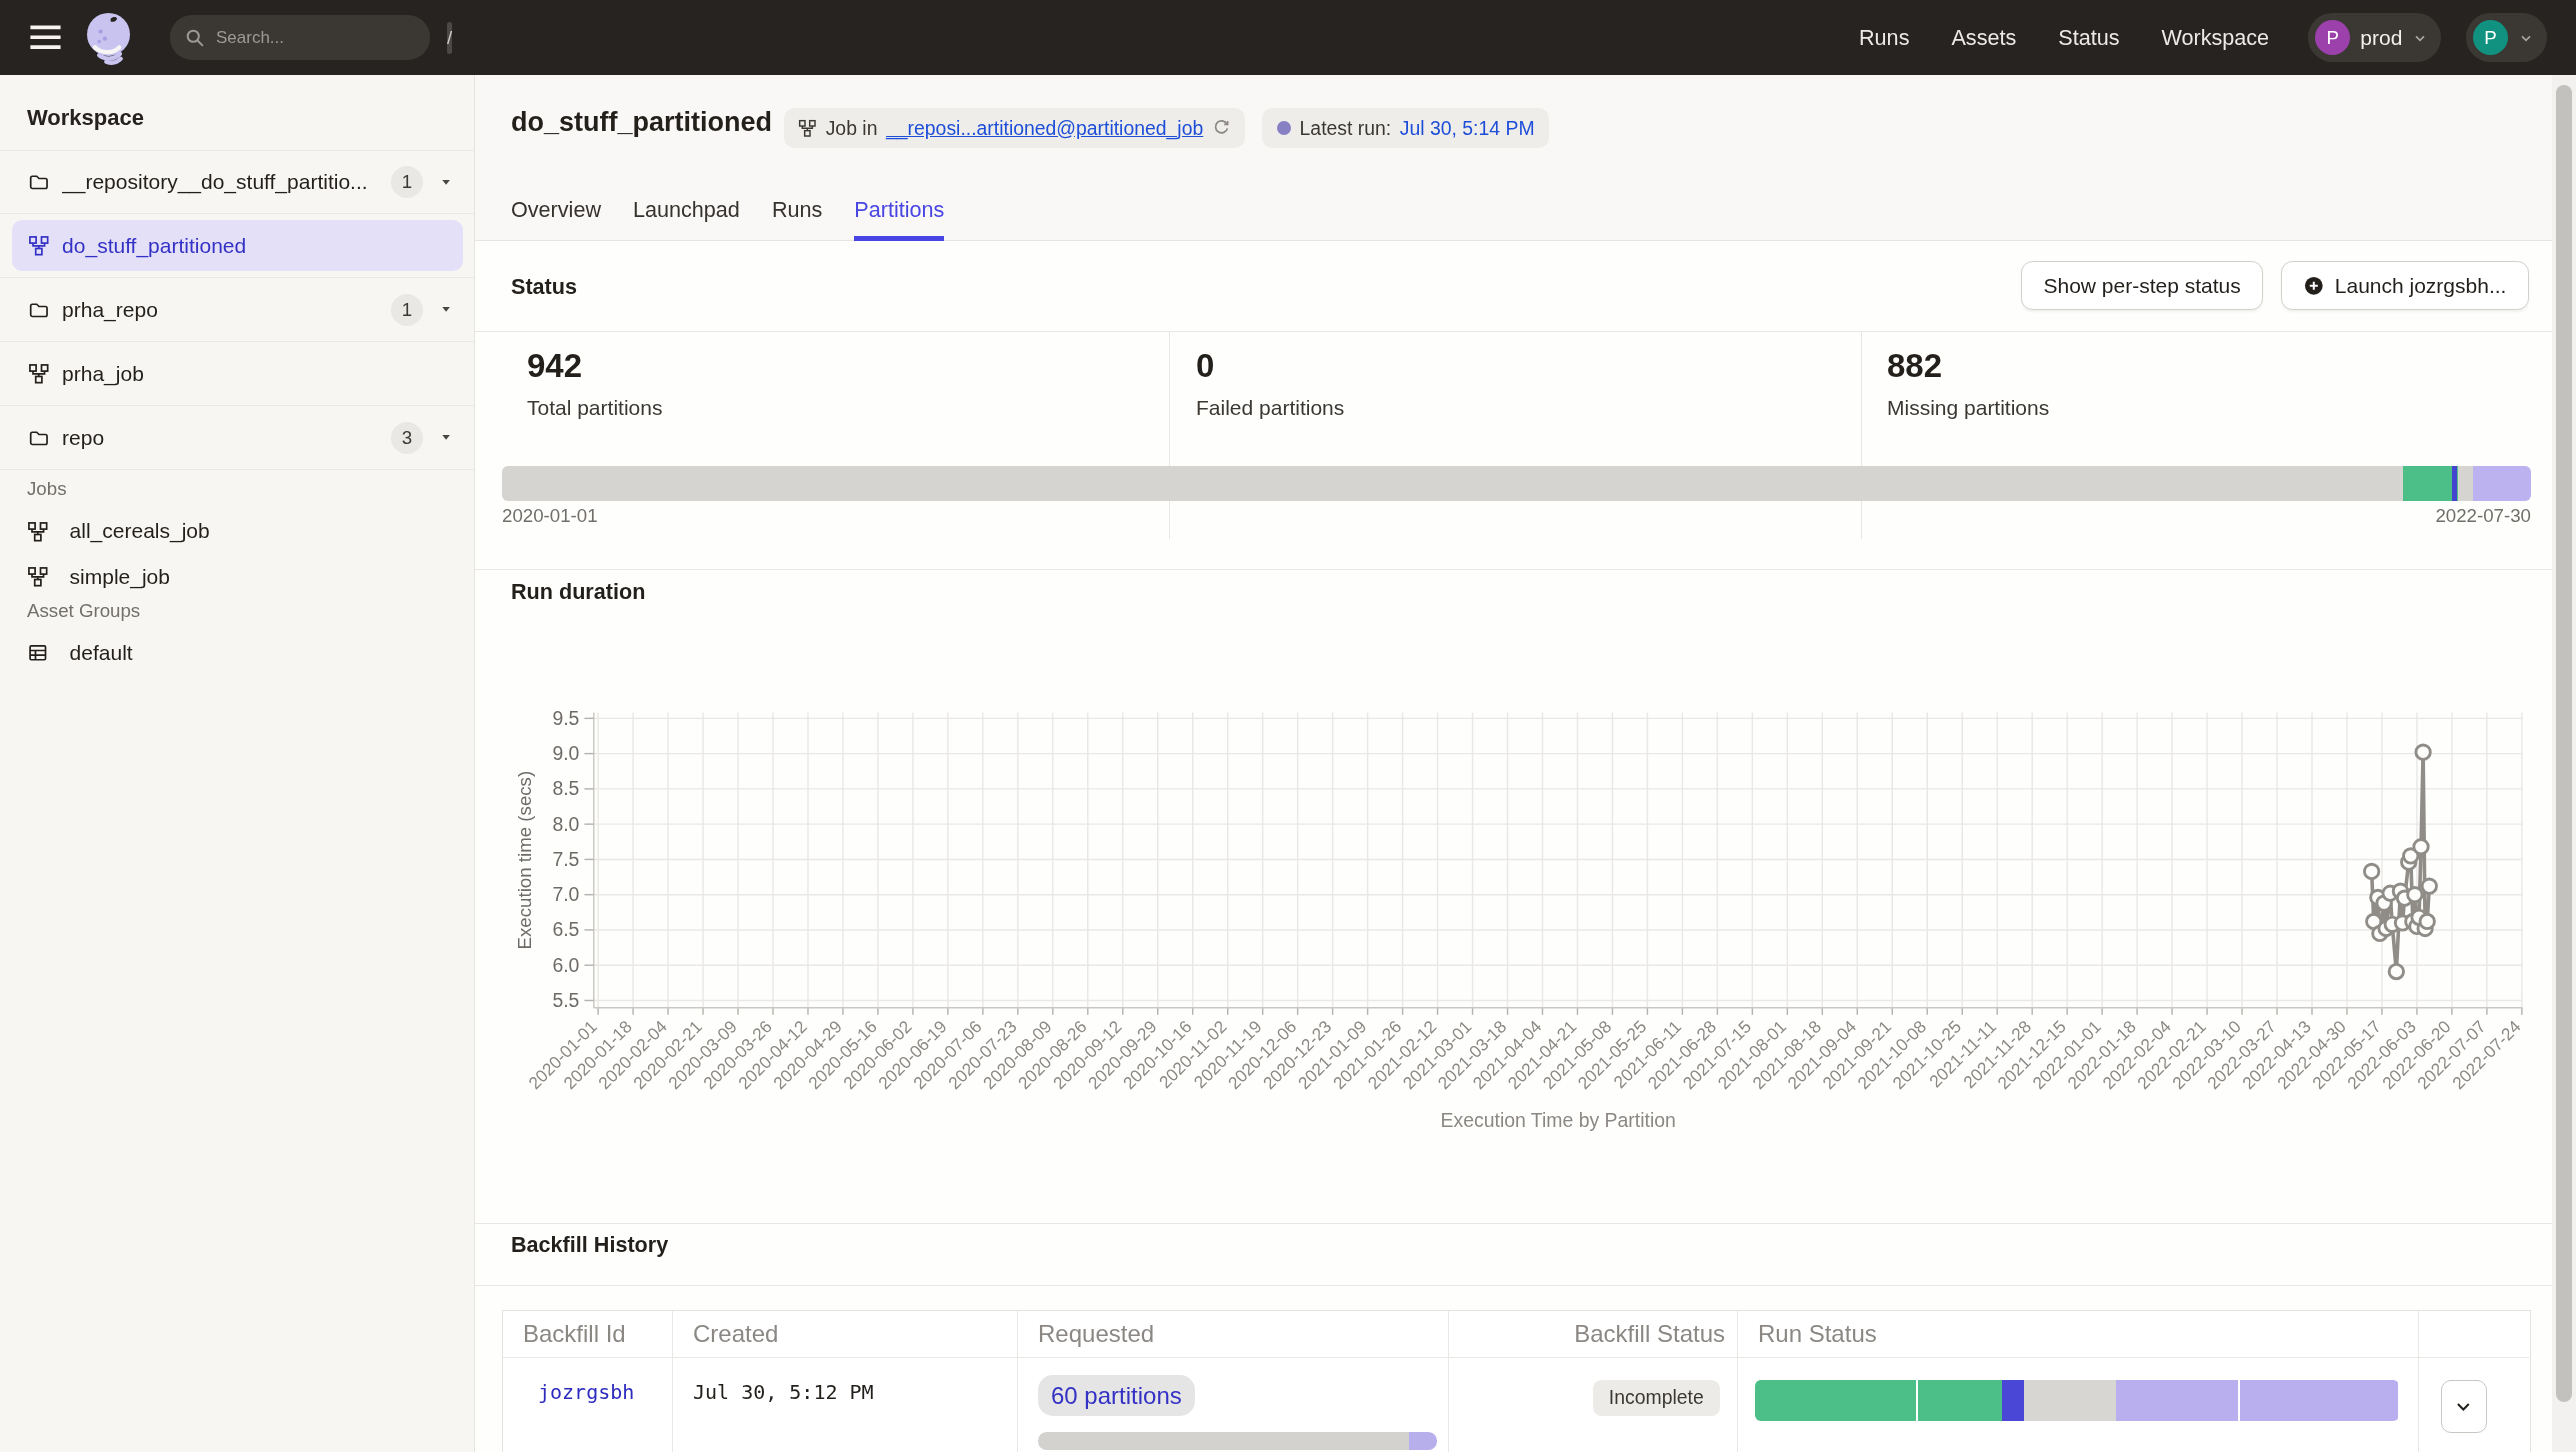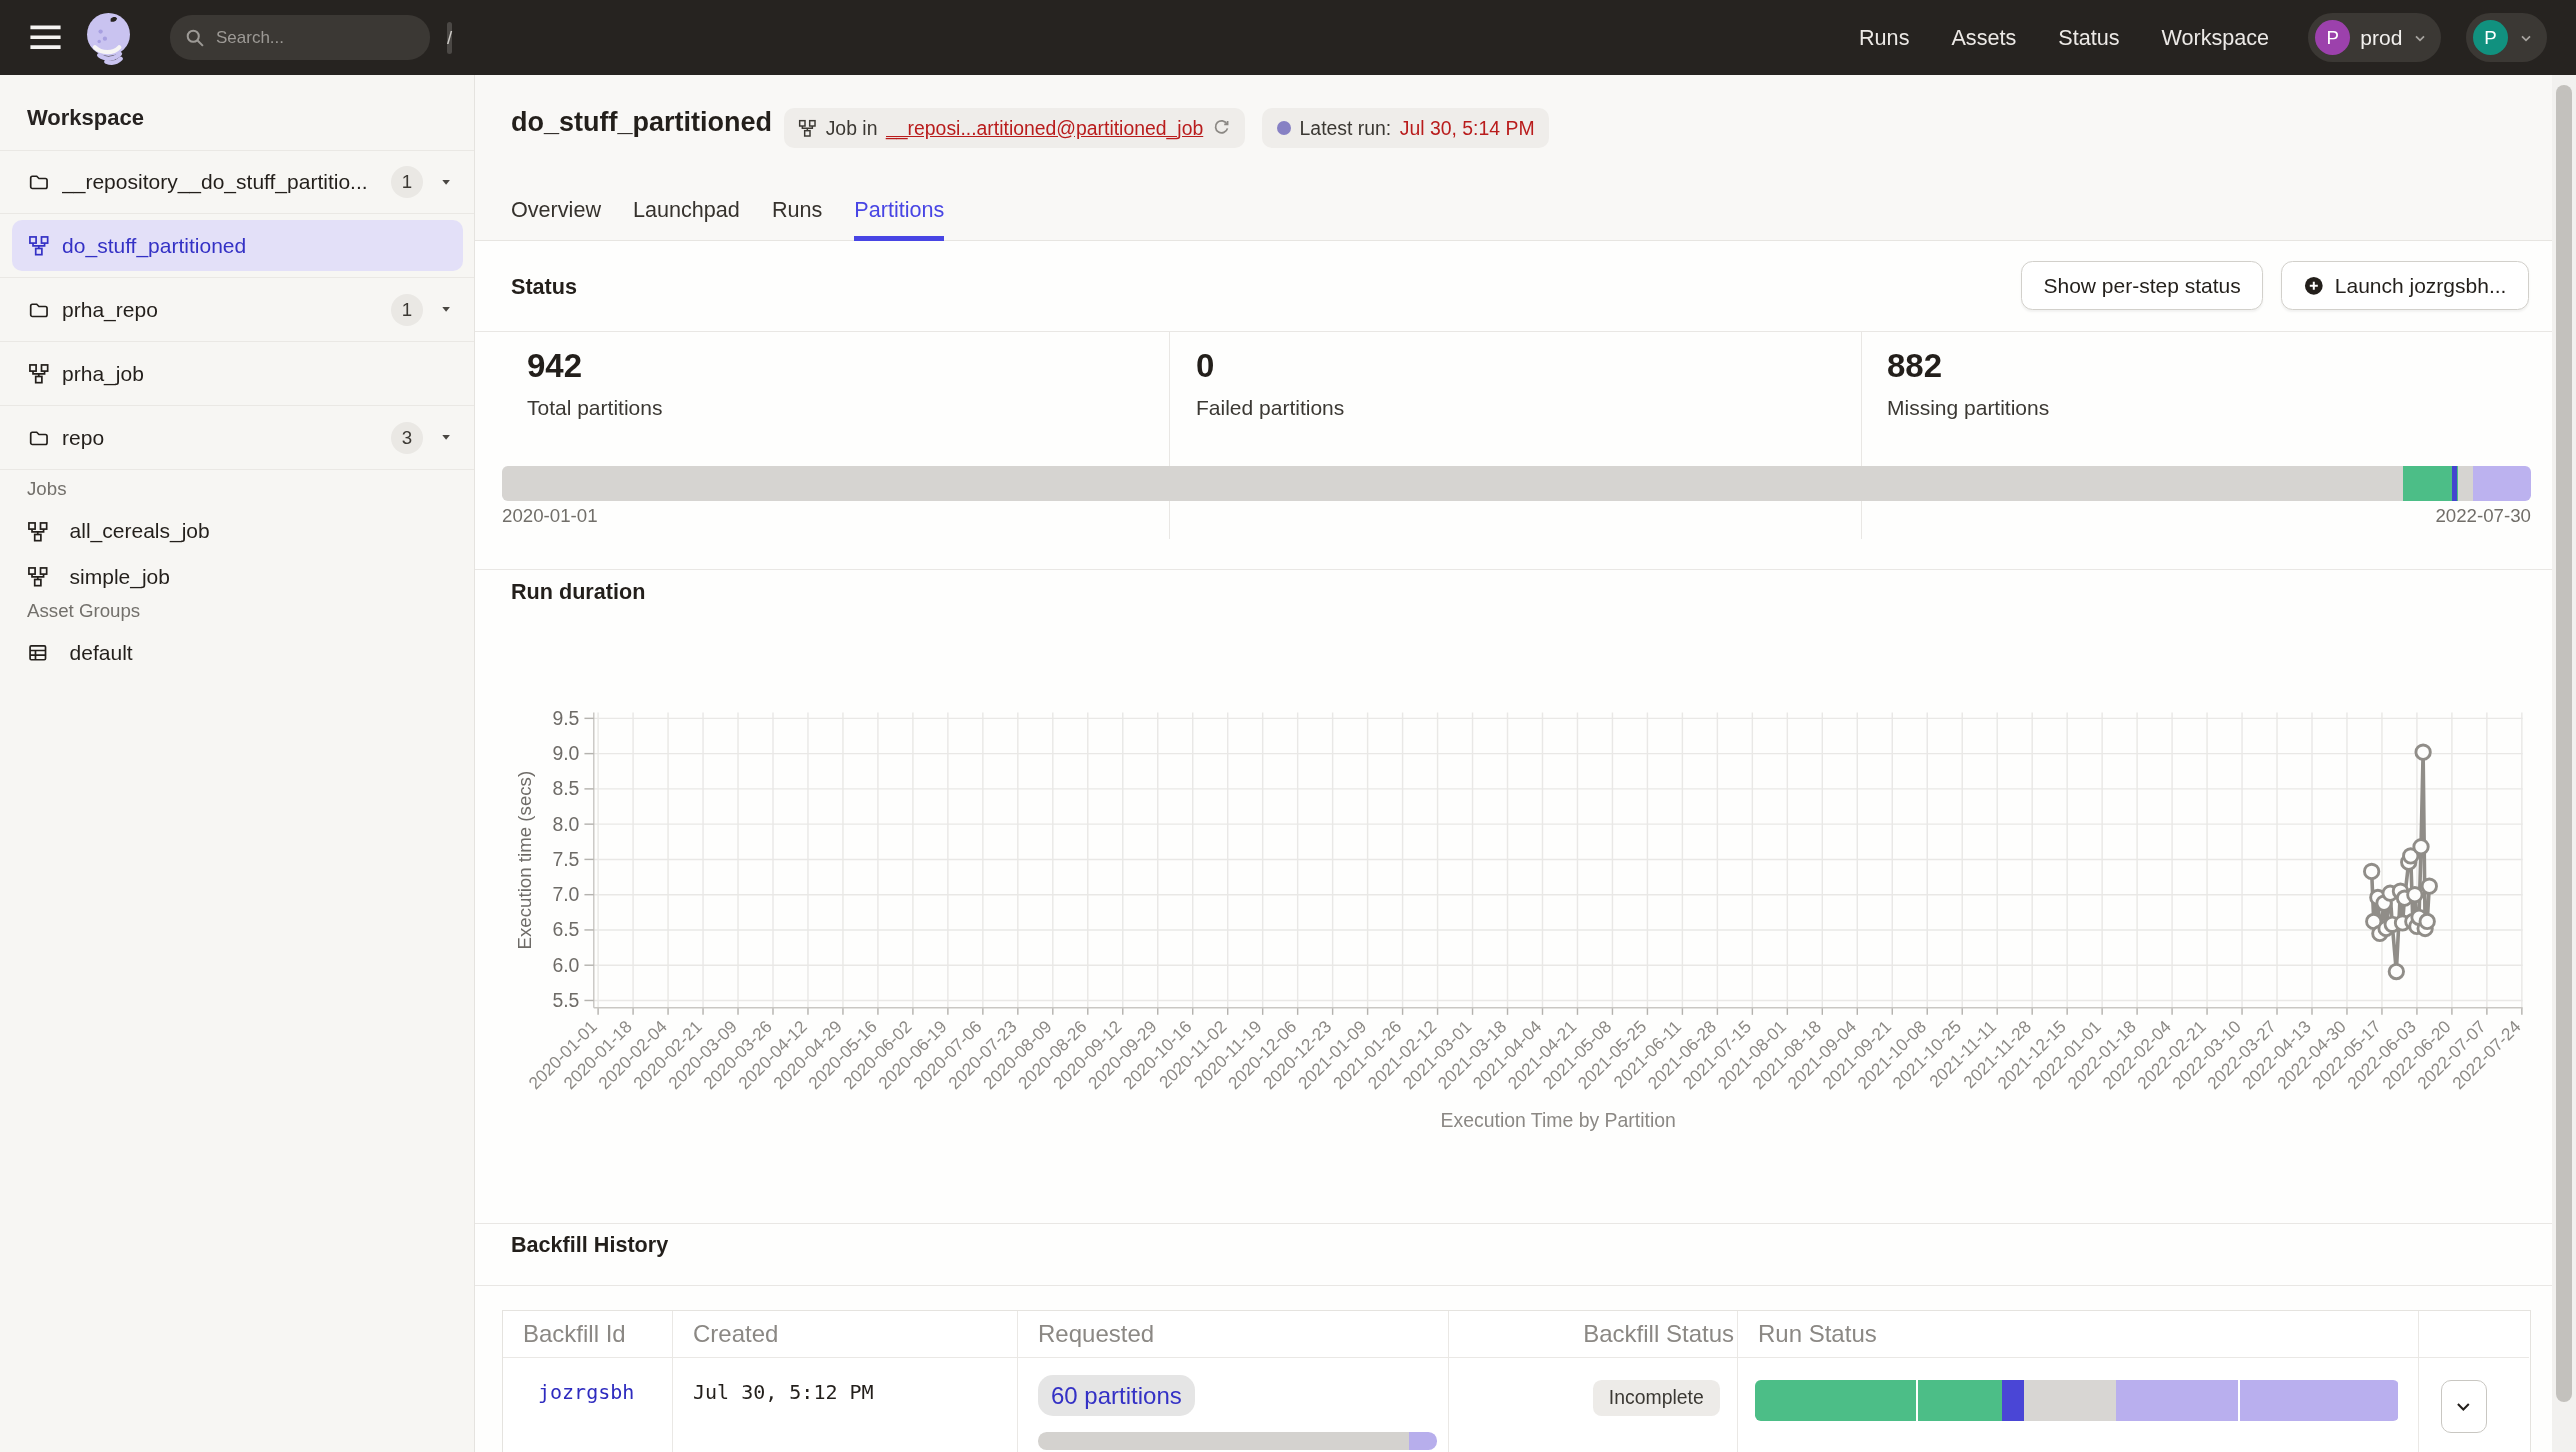--- a/index.html
+++ b/index.html
@@ -57,21 +57,21 @@
 .filter-btn{margin-left:auto;border:1.4px solid #cbc9c4;border-radius:10px;background:transparent;
   padding:8px 20px;font-size:20px;color:#231f1b;font-family:"Liberation Sans",sans-serif;cursor:pointer}
 
 #main{position:absolute;left:475px;top:75px;width:2080px;height:1377px;background:#fefefd}
 #page-header{position:absolute;left:0;top:0;width:100%;height:166px;background:#f9f8f6;
   border-bottom:1.4px solid #e7e5e1}
 .page-title{position:absolute;left:36px;top:32px;font-size:27px;font-weight:600}
 .badges{position:absolute;left:309px;top:33px;display:flex;gap:17.3px}
 .hbadge{background:#efedea;border-radius:10px;height:40px;display:flex;align-items:center;
   gap:8.6px;padding:0 14.4px;font-size:19.4px;color:#3b3833;white-space:nowrap}
-.hbadge .blue{color:#b91c1c;text-decoration:underline;cursor:pointer}
+.hbadge .blue{color:#1d4ed8;text-decoration:underline;cursor:pointer}
 .run-dot{width:14.4px;height:14.4px;border-radius:50%;background:#8781c4}
 #tabs{position:absolute;left:36px;bottom:-1.4px;display:flex;gap:32px}
 .tab{font-size:21.6px;font-weight:500;color:#36322d;padding-bottom:13px;cursor:pointer;
   border-bottom:5px solid transparent}
 .tab.active{color:#4845e4;border-bottom-color:#4845e4}
 .h-div{position:absolute;left:0;width:100%;height:1.4px;background:#e9e7e4}
 .sec-heading{position:absolute;left:36px;font-size:21.6px;font-weight:600;color:#231f1b}
 #status-heading{top:199px}
 #action-buttons{position:absolute;right:26px;top:186px;display:flex;gap:17.3px}
 .btn{height:49px;background:#fff;border:1.4px solid #d2d0cb;border-radius:11.5px;font-size:21px;
@@ -90,21 +90,21 @@
 #chart{position:absolute;left:0;top:616px}
 #backfill-heading{top:1157px}
 
 #bf-table{position:absolute;left:27px;top:1235px;width:2029px;background:#fff;
   border:1.4px solid #e5e3df;border-bottom:none}
 .tr{display:grid;grid-template-columns:170px 345px 431px 289px 681px 110px}
 .tr.head{height:46px}
 .td{border-right:1.4px solid #eae8e5;overflow:hidden}
 .td:last-child{border-right:none}
 .head .td{display:flex;align-items:center;padding-left:20px;font-size:24px;color:#8b8884}
-.head .td.right{justify-content:flex-end;padding-right:3px;padding-left:0}
+.head .td.right{justify-content:flex-end;padding-right:12px;padding-left:0}
 .tr.body{height:216px}
 .body .td{border-top:1.4px solid #eae8e5;padding-top:21.6px}
 .mono{font-family:"DejaVu Sans Mono","Liberation Mono",monospace}
 .bf-id{padding-left:35px;font-size:20px;color:#2e2bbf;cursor:pointer}
 .bf-created{padding-left:20px;font-size:20px;color:#231f1b}
 .req-cell{padding-left:20px}
 .req-badge{display:inline-block;background:#e5e5e5;color:#3431c5;font-size:24px;
   border-radius:15px;padding:6.5px 13px;margin-top:-4.3px;cursor:pointer}
 .req-bar{margin-top:16px;width:399px;height:17.3px;border-radius:8.6px;overflow:hidden;display:flex}
 .req-bar div{height:100%}

